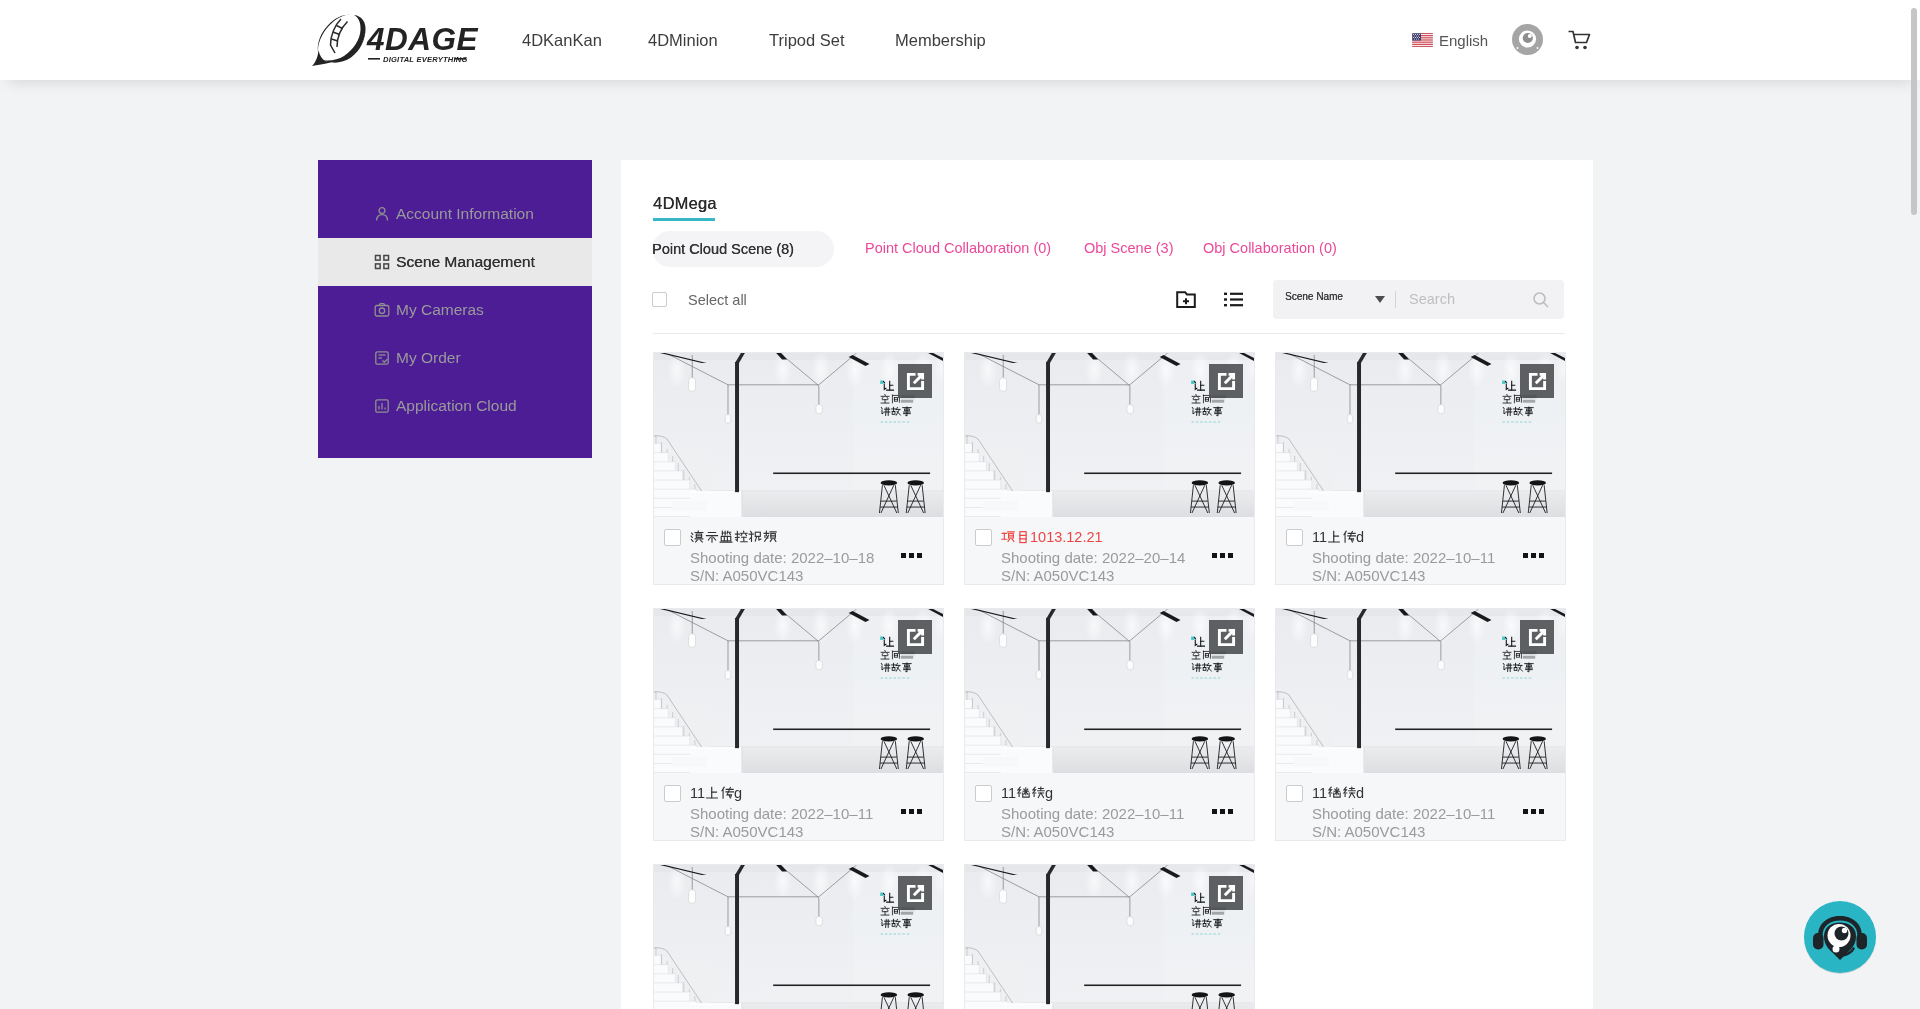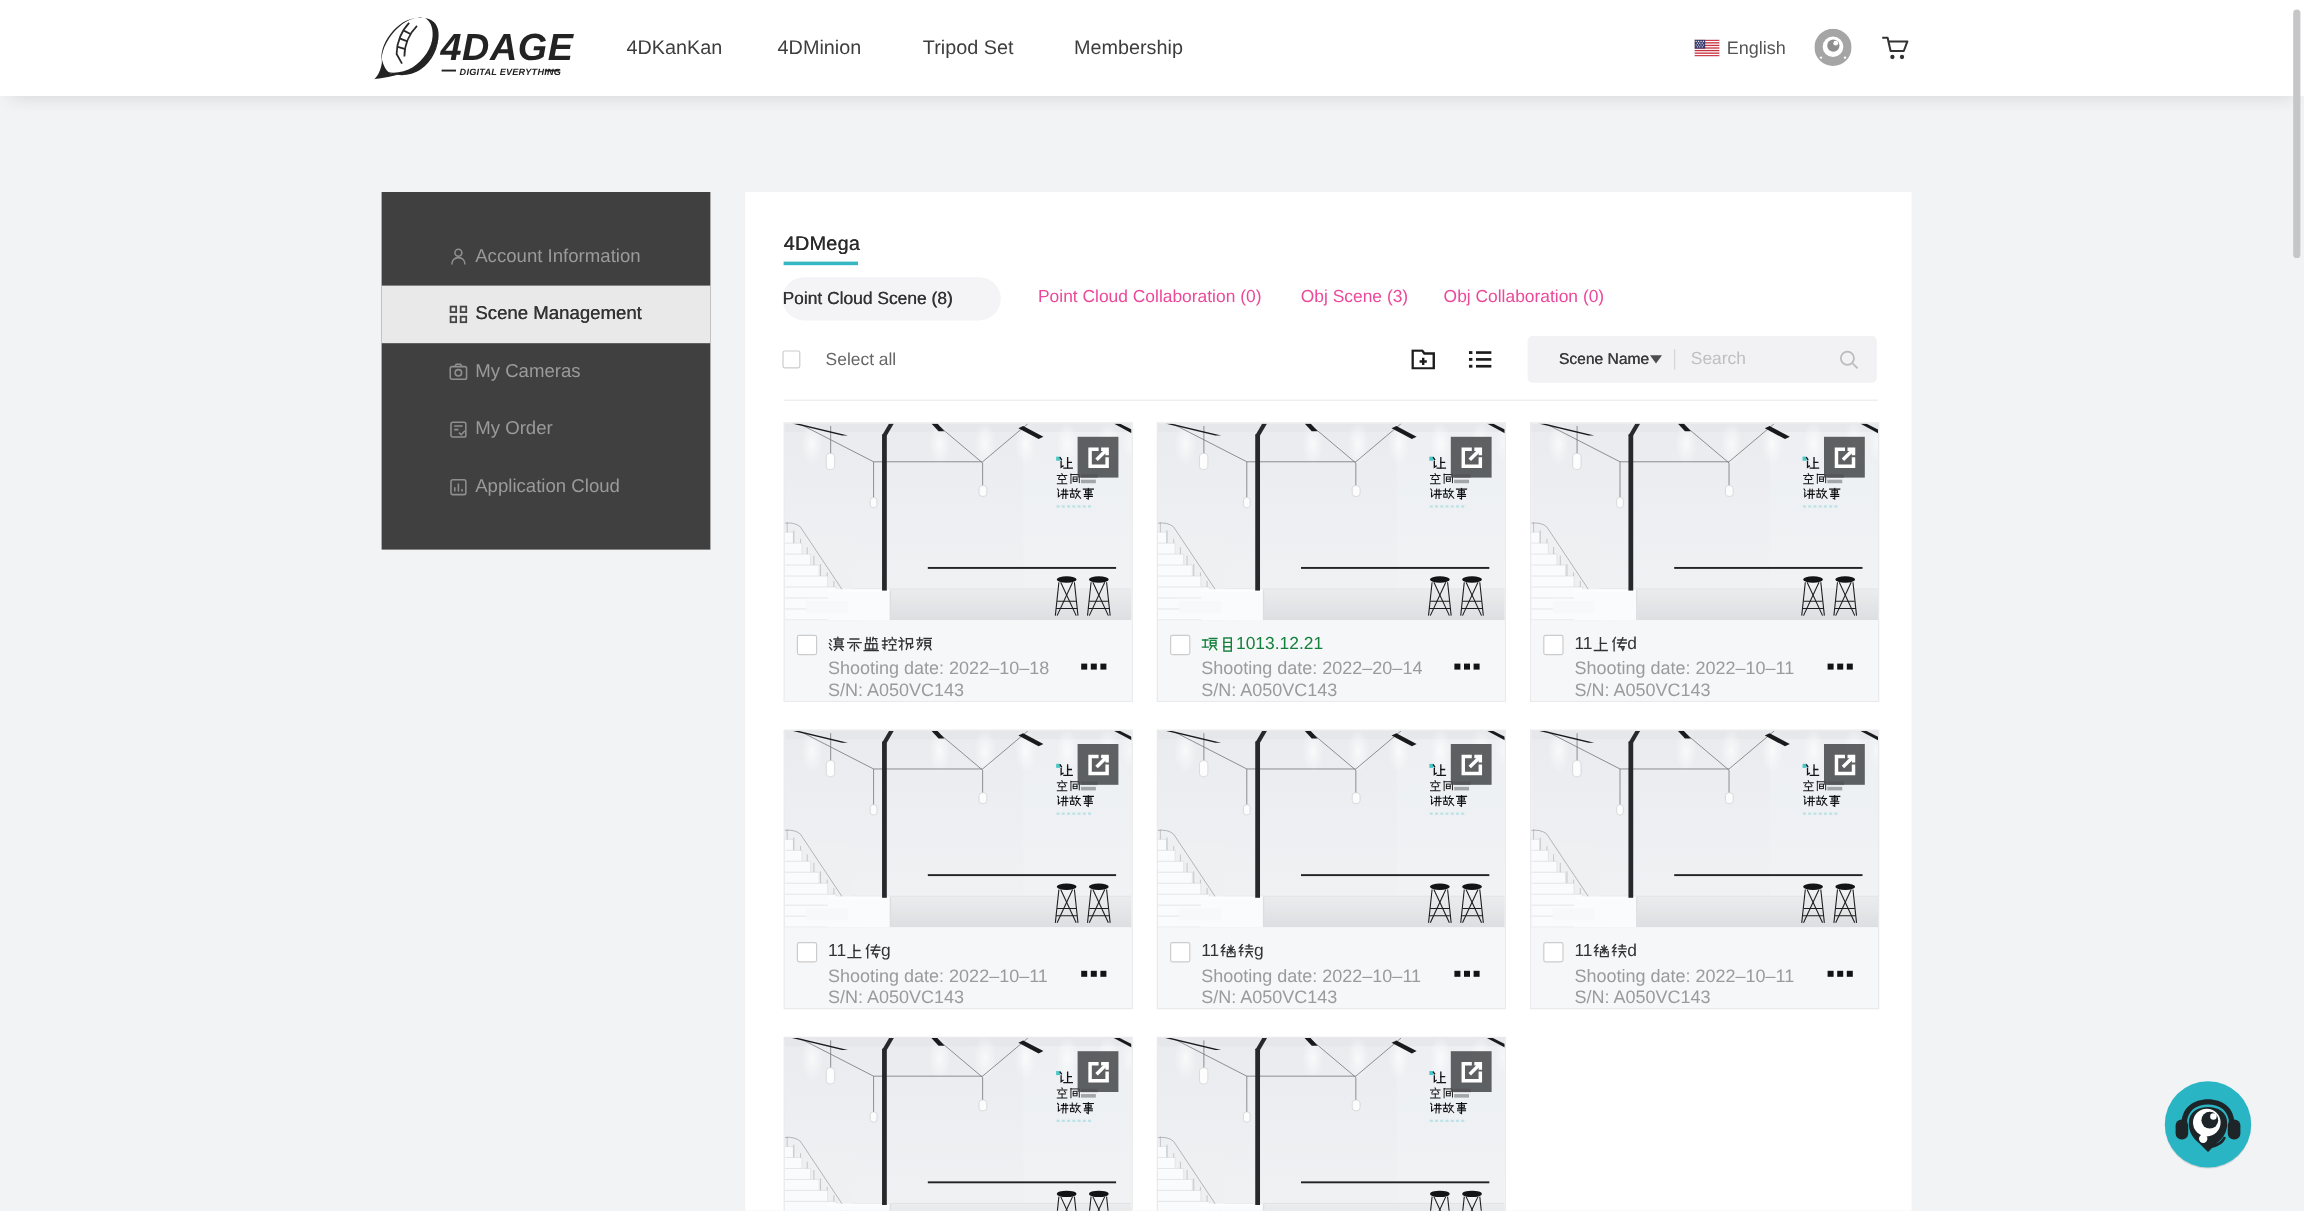--- a/index.html
+++ b/index.html
@@ -5,35 +5,35 @@
 *{margin:0;padding:0;box-sizing:border-box}
 html,body{width:1920px;height:1009px;overflow:hidden;background:#f2f3f5;font-family:"Liberation Sans",sans-serif}
 body{filter:brightness(1)}
 .nav{position:absolute;left:0;top:0;width:1920px;height:80px;background:#fff;box-shadow:0 10px 14px -8px rgba(0,0,0,.12);z-index:5}
 .navlink{position:absolute;top:31px;font-size:16.5px;color:#3d3d3d}
 .logo{position:absolute;left:310px;top:12px}
 .flag{position:absolute;left:1412px;top:33px}
 .lang{position:absolute;left:1439px;top:32px;font-size:15px;color:#555}
 .avatar{position:absolute;left:1512px;top:24px}
 .cart{position:absolute;left:1567px;top:28px}
-.side{position:absolute;left:318px;top:160px;width:274px;height:298px;background:#404040;z-index:2}
+.side{position:absolute;left:318px;top:160px;width:274px;height:298px;background:#4c1d95;z-index:2}
 .srow{position:absolute;left:0;width:274px;height:48px;line-height:48px;font-size:15.5px;color:#9a9a9a}
 .srow .txt{position:absolute;left:78px;top:0}
 .srow svg{position:absolute;left:56px;top:16px}
 .srow.act{background:#e9e9e9;color:#333;text-shadow:.3px 0 0 #333}
 .main{position:absolute;left:621px;top:160px;width:972px;height:849px;background:#fff;z-index:2}
 .h1{position:absolute;left:32px;top:34px;font-size:16.5px;color:#2b2b2b;letter-spacing:.2px;text-shadow:.35px 0 0 #2b2b2b}
 .h1u{position:absolute;left:32px;top:58px;width:62px;height:3px;background:#36b7c3}
 .pill{position:absolute;left:31px;top:71px;width:182px;height:36px;border-radius:18px;background:#f4f4f6;font-size:14.5px;color:#333;text-align:left;line-height:36px;text-shadow:.3px 0 0 #333}
 .tab{position:absolute;top:80px;font-size:14.5px;color:#ec4899}
 .cb{position:absolute;width:15px;height:15px;background:#fff;border:1px solid #ccc;border-radius:2px}
 .selall{position:absolute;left:67px;top:132px;font-size:14.5px;color:#666}
 .tico{position:absolute;top:131px}
 .search{position:absolute;left:652px;top:120px;width:291px;height:39px;border-radius:4px;background:#f2f2f4}
-.sname{position:absolute;left:26px;top:11px;font-size:13px;color:#3c3c3c;text-shadow:.3px 0 0 #3c3c3c}
+.sname{position:absolute;left:12px;top:11px;font-size:10px;color:#3c3c3c;text-shadow:.3px 0 0 #3c3c3c}
 .sarrow{position:absolute;left:102px;top:16px;width:0;height:0;border-left:5.5px solid transparent;border-right:5.5px solid transparent;border-top:7px solid #4c4c4c}
 .sdiv{position:absolute;left:122px;top:11px;width:1px;height:17px;background:#d4d4d6}
 .sph{position:absolute;left:136px;top:11px;font-size:14.5px;color:#bfbfc1}
 .divline{position:absolute;left:32px;top:173px;width:912px;height:1px;background:#ebebed}
 .grid{position:absolute;left:32px;top:192px;width:922px;display:flex;flex-wrap:wrap;gap:23px 20px}
 .card{position:relative;width:291px;height:233px;border:1px solid #eaeaec;background:#f6f6f8}
 .card .simg{display:block;width:289px;height:164px}
 .exp{position:absolute;right:11px;top:11px;width:34px;height:34px;background:rgba(73,75,77,.88)}
 .info{position:absolute;left:0;top:164px;width:289px;height:67px;background:#f6f7f8}
 .icb{left:10px;top:12px;width:17px;height:17px}
@@ -611,21 +611,21 @@
         </svg>
 <div class="exp"><svg width="34" height="34" viewBox="0 0 34 34">
             <g stroke="#fff" stroke-width="2.9" fill="none">
               <path d="M17.5 10.4 H10.4 V24.6 H24.6 V17"></path>
               <path d="M15.8 19.2 L23.6 11.4"></path>
               <path d="M19.6 10.4 H24.6 V15.4"></path>
             </g>
           </svg></div>
 <div class="info">
 <div class="cb icb"></div>
-<div class="iname" style="color:#15803d">
+<div class="iname" style="color:#ef4444">
             <svg class="hz" viewBox="0 0 100 100">
               <use href="#g-xiang"></use>
             </svg>
             <svg class="hz" viewBox="0 0 100 100">
               <use href="#g-mu"></use>
             </svg>
             <span>1013.12.21</span>
           </div>
 <div class="igray" style="top:32px">Shooting date: 2022–20–14</div>
 <div class="igray" style="top:50px">S/N: A050VC143</div>

